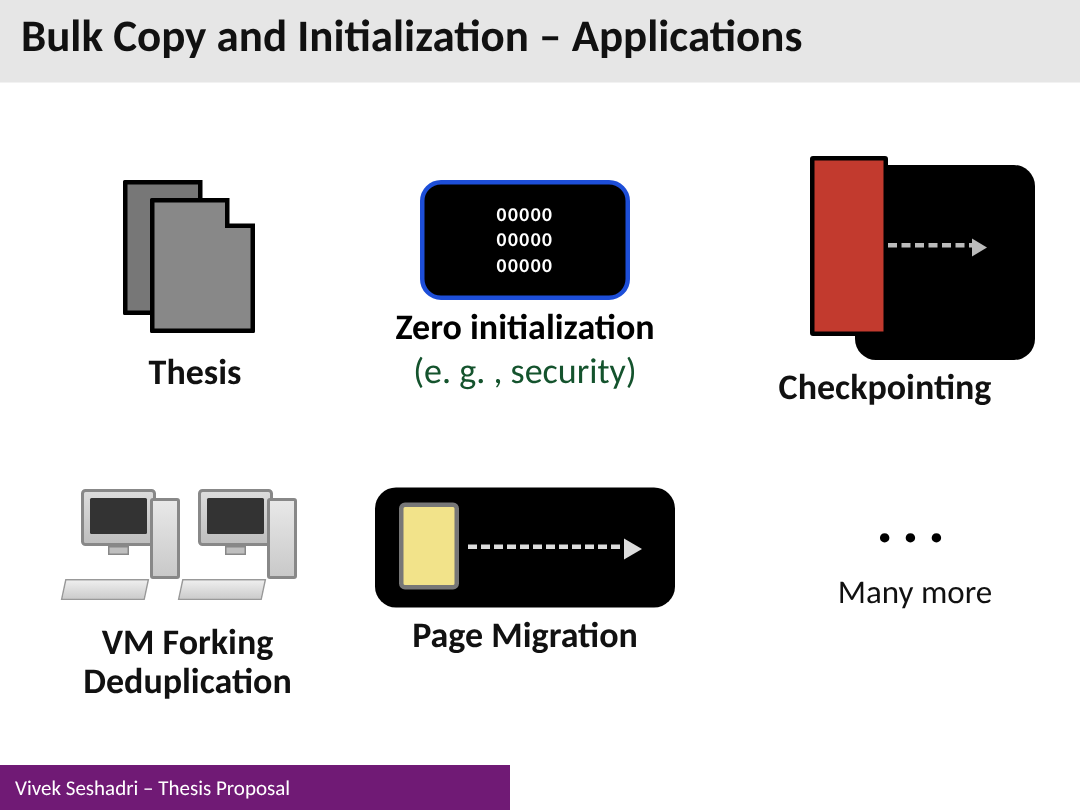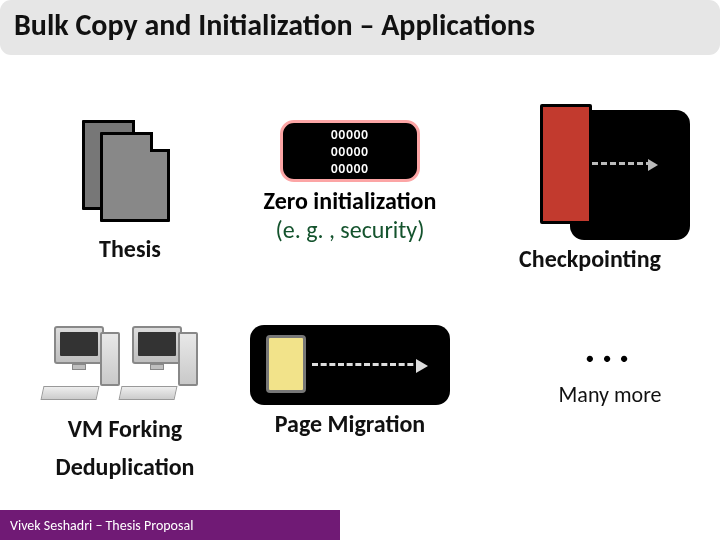--- a/index.html
+++ b/index.html
@@ -1,29 +1,29 @@
 <!DOCTYPE html>
 <html><head>
 <meta charset="utf-8">
 <style>
   * { box-sizing: border-box; margin: 0; padding: 0; }
   html, body { width: 720px; height: 540px; font-family: Calibri, Arial, sans-serif; background: #fff; }
   .slide { width: 720px; height: 540px; position: relative; }
-  .title-band { background: #e6e6e6; padding: 8px 14px 12px 14px; border-radius: 11px; }
+  .title-band { background: #e6e6e6; padding: 8px 14px 12px 14px; }
   .title { font-size: 30px; font-weight: 700; color: #111; line-height: 1.15; }
   .content { position: absolute; top: 110px; left: 0; right: 0; bottom: 40px; }
   .cell { position: absolute; text-align: center; }
   .cell-label { font-size: 24px; font-weight: 700; color: #111; line-height: 1.1; margin-top: 6px; }
   .cell-sub { font-size: 24px; font-weight: 400; color: #14532d; }
   .forking-graphic { width: 120px; height: 110px; margin: 0 auto; position: relative; }
   .page { position: absolute; width: 70px; height: 90px; background: #777; border: 3px solid #000; border-radius: 1px; }
   .page.front { left: 30px; top: 12px; background: #888; }
   .page.back { left: 12px; top: 0; }
   .page .fold { position: absolute; right: -3px; top: -3px; width: 20px; height: 20px; background: #fff; border-left: 3px solid #000; border-bottom: 3px solid #000; }
-  .zero-graphic { width: 140px; height: 62px; margin: 0 auto; background: #000; border: 3px solid #fca5a5; border-radius: 14px; display: flex; flex-direction: column; justify-content: center; align-items: center; gap: 2px; padding: 4px; }
+  .zero-graphic { width: 140px; height: 80px; margin: 0 auto; background: #000; border: 3px solid #1d4ed8; border-radius: 14px; display: flex; flex-direction: column; justify-content: center; align-items: center; gap: 2px; padding: 4px; }
   .zero-line { color: #fff; font-size: 13px; font-weight: 700; letter-spacing: 1px; }
   .zero-label { font-size: 24px; font-weight: 700; margin-top: 4px; }
   .check-graphic { width: 200px; height: 130px; margin: 0 auto; position: relative; }
   .check-frame { position: absolute; right: 0; top: 0; width: 120px; height: 130px; background: #000; border-radius: 14px; }
   .check-red { position: absolute; left: 50px; top: -6px; width: 52px; height: 120px; background: #c23a2e; border: 3px solid #000; border-radius: 2px; }
   .check-arrow { position: absolute; left: 102px; top: 52px; width: 60px; height: 0; border-top: 3px dashed #bbb; }
   .check-arrow::after { content: ""; position: absolute; right: -6px; top: -6px; border-left: 10px solid #bbb; border-top: 6px solid transparent; border-bottom: 6px solid transparent; }
   .vm-graphic { width: 170px; height: 90px; margin: 0 auto; position: relative; }
   .computer { position: absolute; width: 80px; height: 80px; }
   .computer .monitor { position: absolute; width: 50px; height: 38px; left: 14px; top: 0; background: linear-gradient(#dcdcdc,#bfbfbf); border: 2px solid #888; border-radius: 3px; }
@@ -89,21 +89,21 @@
             <div class="kb"></div>
         </div>
         <div class="computer" style="left:78px; top:6px;">
           <div class="monitor"></div>
             <div class="stand"></div>
             <div class="tower"></div>
             <div class="kb"></div>
         </div>
       </div>
       <div class="cell-label">VM Forking</div>
-      <div class="cell-label" style="margin-top:12px">Deduplication</div>
+      <div class="cell-label" style="margin-top:0">Deduplication</div>
     </div>
 
     <div class="cell" style="left:240px; top:215px; width:220px;">
       <div class="pm-graphic">
         <div class="pm-page"></div>
         <div class="pm-arrow"></div>
       </div>
       <div class="cell-label">Page Migration</div>
     </div>
 

